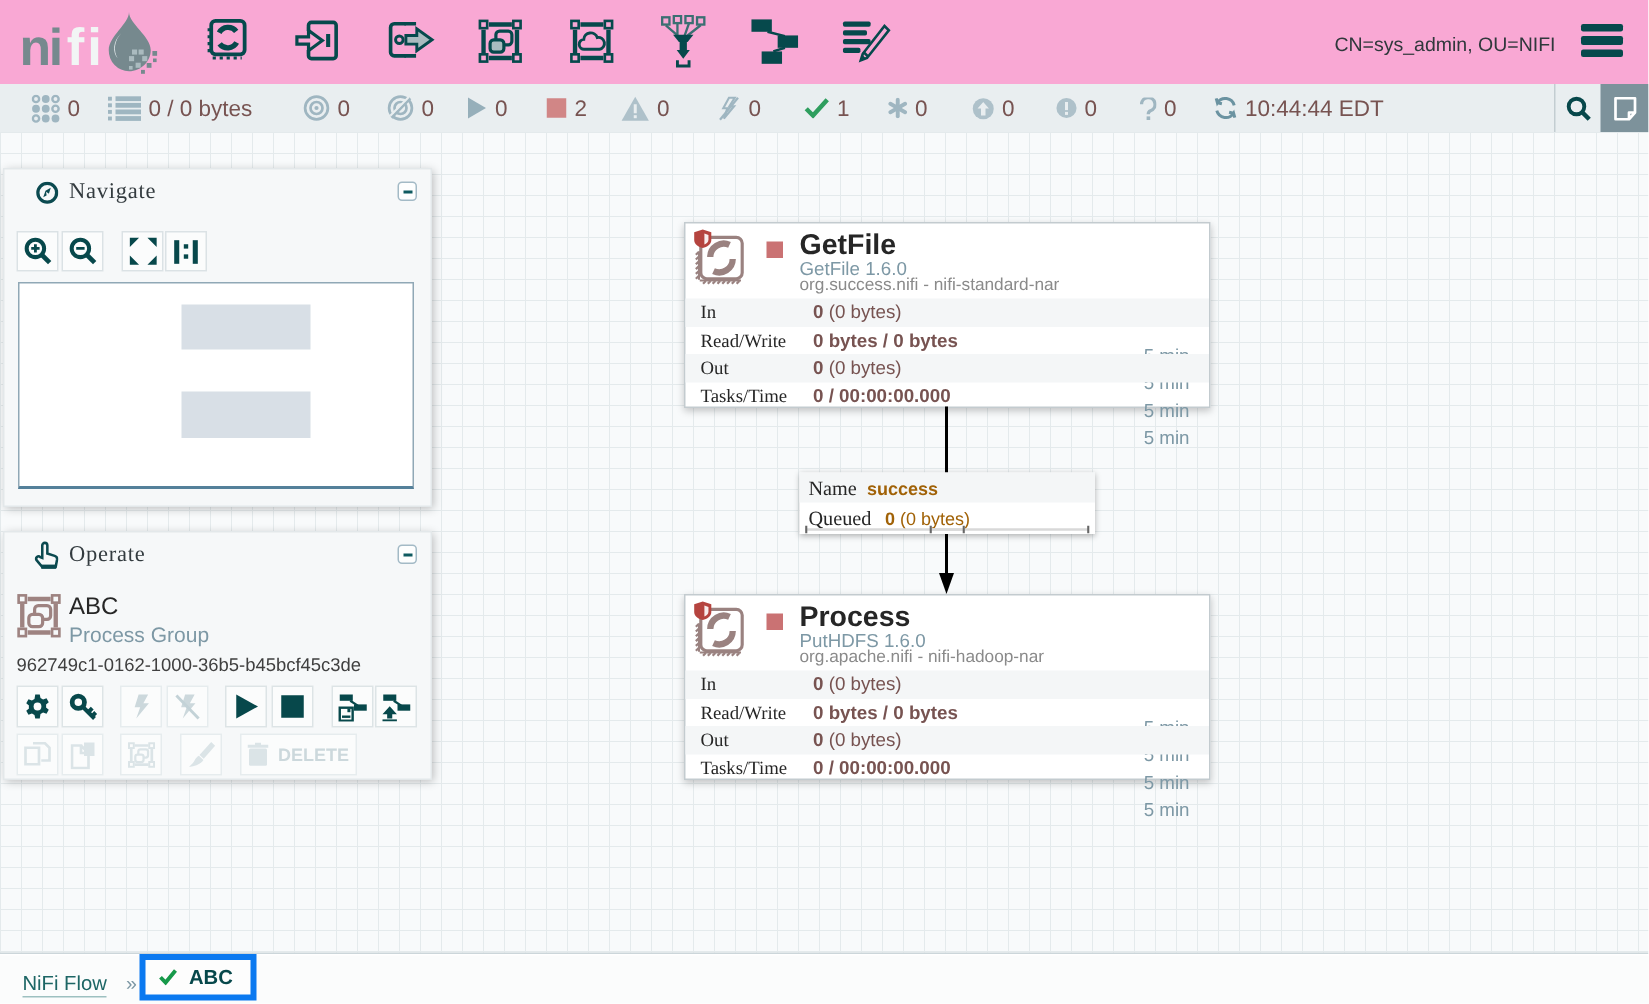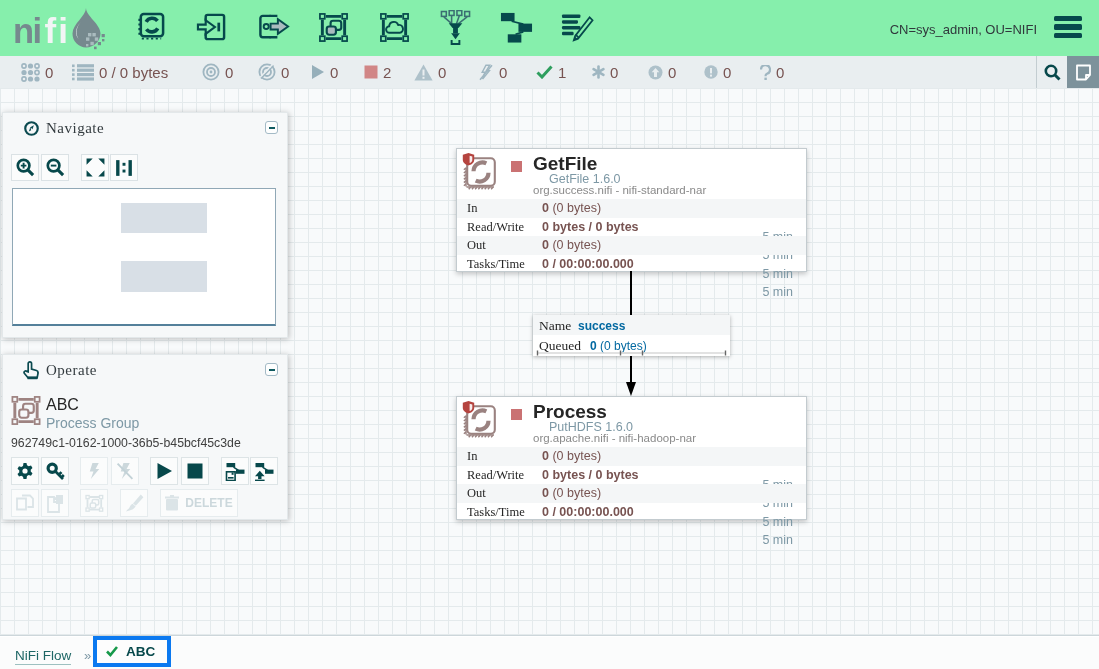--- a/index.html
+++ b/index.html
@@ -1,21 +1,21 @@
 <!DOCTYPE html>
 <html><head>
 <meta charset="utf-8">
 <style>
   * { margin:0; padding:0; box-sizing:border-box; }
   html,body { width:1099px; height:669px; overflow:hidden; background:#fff;
     font-family:"Liberation Sans", sans-serif; }
   #app { position:relative; width:1099px; height:669px; }
 
   
-  #header { position:absolute; left:0; top:0; width:1099px; height:56px; background:#86efac; }
+  #header { position:absolute; left:0; top:0; width:1099px; height:56px; background:#f9a8d4; }
   .hicon { position:absolute; top:11px; }
   #usertxt { position:absolute; top:22px; right:62px; color:#30383c; font-size:13px; }
   #burger { position:absolute; right:17px; top:16px; width:28px; height:24px; }
   #burger div { height:5.2px; background:#06494c; border-radius:1.5px; margin-bottom:3.3px; }
 
   
   #statusbar { position:absolute; left:0; top:56px; width:1099px; height:32px; background:#e9eef0; }
   .sitem { position:absolute; top:0; height:32px; display:flex; align-items:center; color:#775351; font-size:15px; }
   .sitem svg { margin-right:5px; }
   #searchbox { position:absolute; right:32px; top:0; width:31px; height:32px; border-left:1px solid #c3cdd1; display:flex; align-items:center; justify-content:center; }
@@ -58,40 +58,40 @@
   #delbtn { position:absolute; width:78px; height:28px; background:#fbfcfc; border:1px solid #e6ecee;
      display:flex; align-items:center; justify-content:center; color:#ccd8dc; font-size:12px; font-weight:bold; }
 
   
   .proc { position:absolute; width:351px; height:124px; background:#fff;
      border:1px solid #c3cbcf; box-shadow:0 2px 5px rgba(0,0,0,0.22); }
   .proc .head { position:relative; height:50px; }
   .picon { position:absolute; left:4px; top:3px; }
   .runsq { position:absolute; left:54px; top:12px; width:11px; height:11px; background:#ca7273; }
   .ptit { position:absolute; left:76px; top:4px; font-size:19px; font-weight:bold; color:#262626; }
-  .pver { position:absolute; left:76px; top:23px; font-size:12.5px; color:#7d98a5;margin-left:16px; }
+  .pver { position:absolute; left:76px; top:23px; font-size:12.5px; color:#7d98a5; }
   .porg { position:absolute; left:76px; top:35px; font-size:11.5px; color:#8a8a8a; }
   .stats { position:absolute; left:0; top:50px; width:100%; }
   .srow { position:relative; height:18.5px; font-size:12.5px; }
   .srow.odd { background:#f4f6f7; }
   .slabel { position:absolute; left:10px; top:2px; font-family:"Liberation Serif", serif; color:#262626; }
   .sval { position:absolute; left:85px; top:2px; color:#775351; }
   .sval b { font-weight:bold; }
   .stime { position:absolute; right:13px; top:2.5px; color:#7d98a5;margin-top:28px; }
 
   
   #connline { position:absolute; left:629.8px; top:271px; width:2.4px; height:121px; background:#000; }
   #connarrow { position:absolute; left:625.5px; top:382px; width:0; height:0;
      border-left:5.5px solid transparent; border-right:5.5px solid transparent; border-top:14px solid #000; }
   #connlabel { position:absolute; left:533px; top:315px; width:197px; height:41px; background:#fff;
      box-shadow:0 1px 4px rgba(0,0,0,0.3); font-size:12.5px; }
   #connlabel .r1 { position:relative; height:20px; background:#f4f6f7; }
   #connlabel .r2 { position:relative; height:21px; }
   .cl-lab { position:absolute; left:6px; top:3px; font-family:"Liberation Serif", serif; color:#262626; font-size:13.5px; }
-  .cl-val { position:absolute; top:4px; color:#0369a1; font-weight:bold; font-size:12px; }
+  .cl-val { position:absolute; top:4px; color:#a16207; font-weight:bold; font-size:12px; }
 
   
   #footer { position:absolute; left:0; top:637px; width:1099px; height:32px; background:#fbfcfc; }
   #crumb1 { position:absolute; left:15px; top:11px; font-size:13.5px; color:#1d6665;
      border-bottom:1px solid #9dc0c0; padding-bottom:1px; }
   #crumbsep { position:absolute; left:84px; top:11px; font-size:13px; color:#7d98a5; }
   #crumbbox { position:absolute; left:93px; top:-1px; width:78px; height:31px; background:#fdfdfd;
      border:4.5px solid #0b79f0; display:flex; align-items:center; }
   #crumbbox .chk { margin-left:9px; }
   #crumbbox .abc { margin-left:8px; font-size:13.5px; font-weight:bold; color:#07484b; }
@@ -314,20 +314,27 @@
     </svg>
         <span>0</span>
       </div>
     <div class="sitem" style="left:760px;">
         <svg width="11" height="15" viewBox="0 0 11 15">
       <path d="M1 4.5 a4.5 4.5 0 1 1 6 4.3 c-1.3 0.6-1.5 1.2-1.5 2.4" fill="none" stroke="#9fb6c1" stroke-width="2.2"></path>
       <rect x="4.4" y="12.6" width="2.4" height="2.4" fill="#9fb6c1"></rect>
     </svg>
         <span>0</span>
       </div>
+    <div class="sitem" style="left:809px;">
+        <svg width="16" height="16" viewBox="0 0 16 16">
+      <path d="M13.8 6.2 A6.2 6.2 0 0 0 2.6 4.5 L1.8 1.6 M2.6 4.5 L5.6 5.2" fill="none" stroke="#6b93a1" stroke-width="2"></path>
+      <path d="M2.2 9.8 A6.2 6.2 0 0 0 13.4 11.5 L14.2 14.4 M13.4 11.5 L10.4 10.8" fill="none" stroke="#6b93a1" stroke-width="2"></path>
+    </svg>
+        <span>10:44:44 EDT</span>
+      </div>
     <div id="searchbox">
         <svg width="17" height="17" viewBox="0 0 17 17">
       <circle cx="7" cy="7" r="5.2" fill="none" stroke="#07484b" stroke-width="2.6"></circle>
       <line x1="11" y1="11" x2="15.5" y2="15.5" stroke="#07484b" stroke-width="3"></line>
     </svg>
       </div>
     <div id="newbtn">
         <svg width="17" height="17" viewBox="0 0 17 17">
       <path d="M2 1.5 H15 V11 L11 15.5 H2 Z M15 11 H11 V15.5" fill="none" stroke="#fff" stroke-width="1.8" stroke-linejoin="round"></path>
     </svg>

